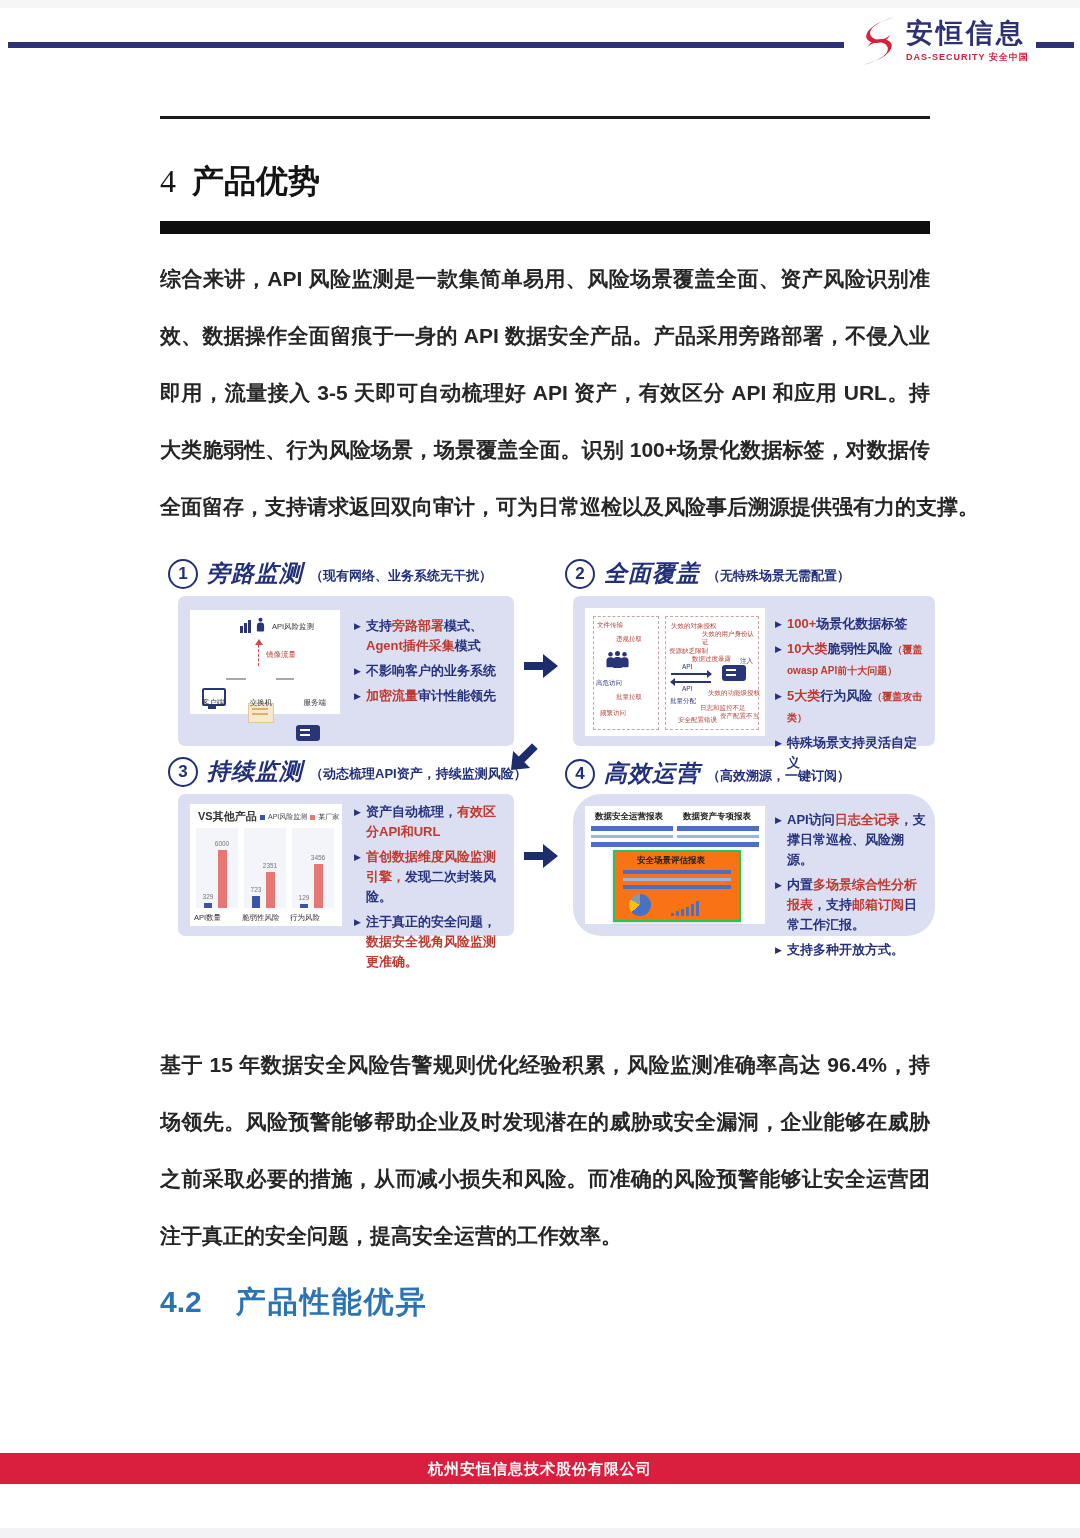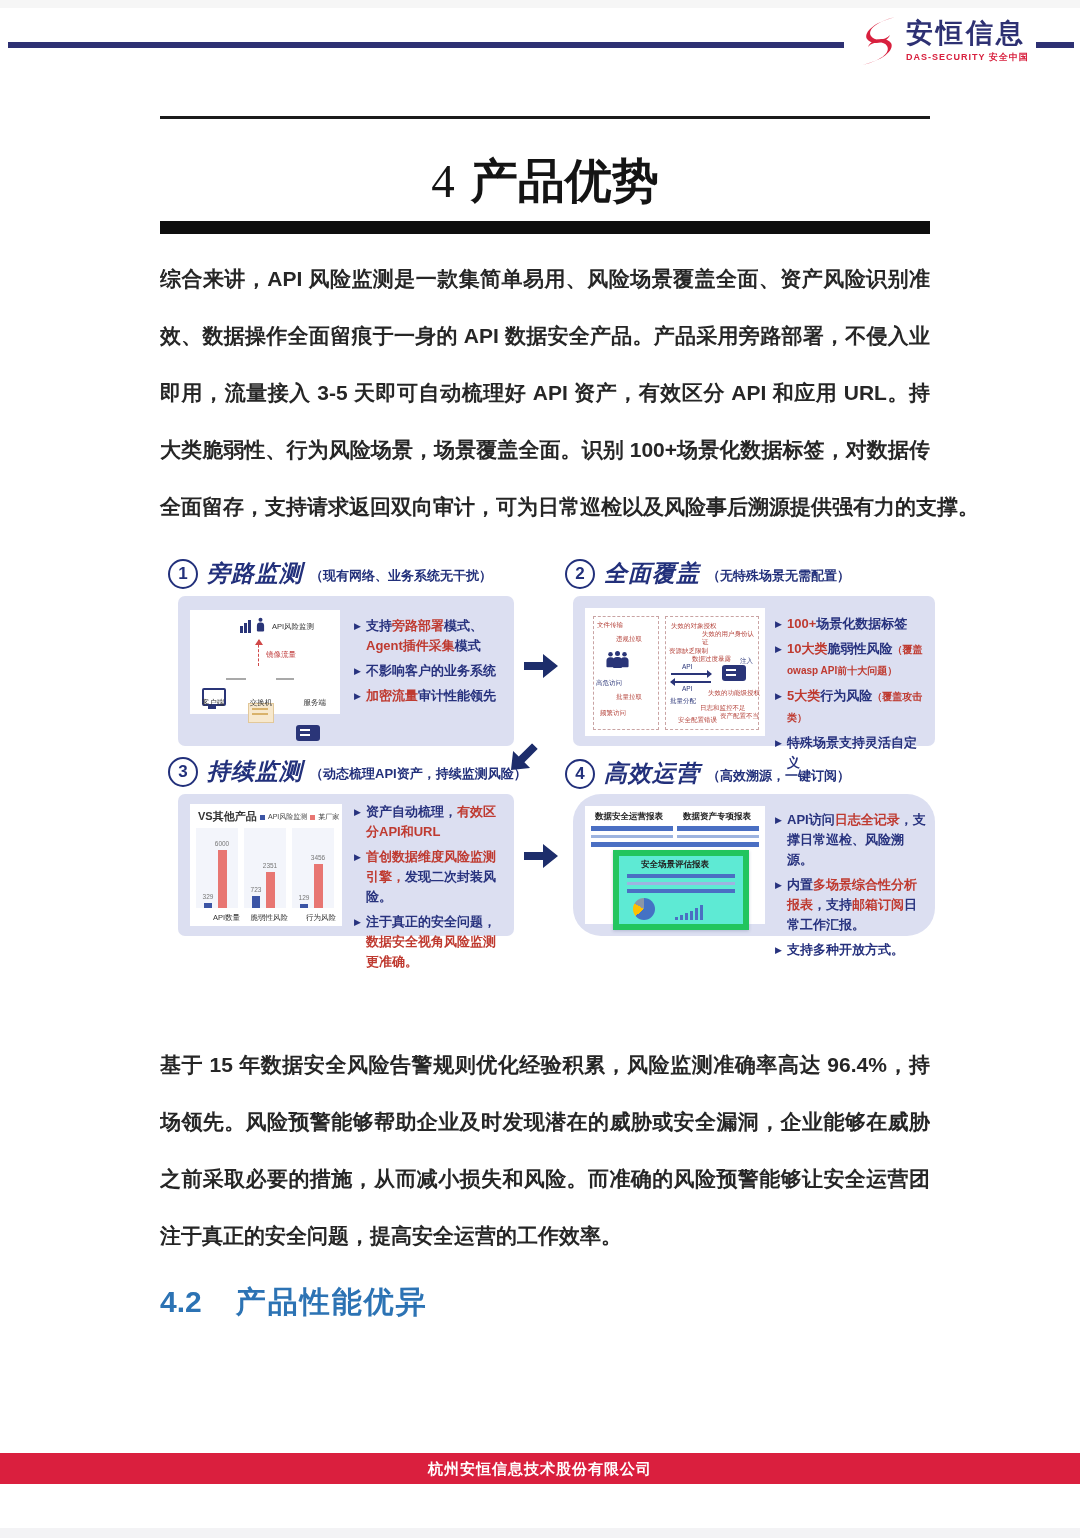--- a/index.html
+++ b/index.html
@@ -10,21 +10,21 @@
   .top-strip{left:0;top:0;width:1080px;height:8px;background:#f6f6f6;}
   .hdr-line{background:#2e3173;height:6px;top:42px;}
   .hdr-left{left:8px;width:836px;}
   .hdr-right{left:1036px;width:38px;}
   .logo{left:858px;top:16px;display:flex;align-items:flex-start;}
   .logo-txt{margin-left:6px;}
   .logo-name{font-size:27px;font-weight:700;color:#2e3173;letter-spacing:3px;line-height:34px;}
   .logo-sub{font-size:9px;font-weight:700;color:#d8203e;letter-spacing:1px;margin-top:1px;}
   
   .rule-thin{left:160px;top:116px;width:770px;height:3px;background:#1b1b1b;}
-  .chapter{left:160px;top:150px;width:770px;text-align:center;font-size:47px;font-weight:700;color:#141414;line-height:62px;}
+  .chapter{left:160px;top:150px;width:770px;text-align:left;font-size:32px;font-weight:700;color:#141414;line-height:62px;}
   .chapter .num{margin-right:16px;font-family:"Liberation Serif","DejaVu Serif",serif;font-weight:400;}
   .rule-thick{left:160px;top:221px;width:770px;height:13px;background:#0e0e0e;}
   
   .para{left:160px;width:770px;color:#262626;font-size:21px;font-weight:600;}
   .pline{height:57px;line-height:57px;white-space:nowrap;}
   .jl{white-space:normal;text-align:justify;text-align-last:justify;overflow:hidden;}
   
   .q-head{display:flex;align-items:center;color:#22307b;}
   .q-badge{width:26px;height:26px;border:2.5px solid #22307b;border-radius:50%;display:flex;align-items:center;justify-content:center;
            font-size:17px;font-weight:700;flex:0 0 auto;}
@@ -61,26 +61,26 @@
   .harrow{position:absolute;height:1.5px;background:#2a3578;}
   .harrow.r:after{content:"";position:absolute;right:-5px;top:-3px;border:4px solid transparent;border-left:5px solid #2a3578;}
   .harrow.l:before{content:"";position:absolute;left:-5px;top:-3px;border:4px solid transparent;border-right:5px solid #2a3578;}
   
   .cht-title{font-size:11px;font-weight:700;color:#333;}
   .lgd{display:flex;align-items:center;gap:3px;font-size:7px;color:#444;}
   .sw{width:5px;height:5px;display:inline-block;}
   .grp{position:absolute;width:42px;bottom:18px;top:24px;background:#f3f5fb;}
   .bar{position:absolute;bottom:0;}
   .vlab{position:absolute;font-size:6.5px;color:#777;transform:translateX(-50%);}
-  .xlab{position:absolute;bottom:3px;font-size:7.5px;color:#333;width:46px;text-align:right;}
+  .xlab{position:absolute;bottom:3px;font-size:7.5px;color:#333;width:46px;text-align:left;}
   
   .rep-t{position:absolute;font-size:8.5px;font-weight:700;color:#222;white-space:nowrap;}
   .bbar{position:absolute;background:#4a6fc3;}
   .bbar.lt{background:#9db4e0;}
-  .panel{position:absolute;background:#5eead4;border:6px solid #22c55e;box-shadow:0 1px 3px rgba(60,70,120,.25);}
+  .panel{position:absolute;background:#f97316;border:2px solid #22c55e;box-shadow:0 1px 3px rgba(60,70,120,.25);}
   .pie{position:absolute;width:22px;height:22px;border-radius:50%;
        background:conic-gradient(#4472c4 0 230deg,#ffc000 230deg 300deg,#8a97a8 300deg 360deg);}
   .mbars{position:absolute;display:flex;align-items:flex-end;gap:2px;height:18px;}
   .mbars i{display:block;width:3px;background:#4a6fc3;}
   
   .flow-arrow{width:34px;height:24px;}
   
   .sec-h{left:160px;color:#2c73b4;font-weight:700;font-size:30px;line-height:38px;display:flex;}
   .sec-h .sn{margin-right:34px;}
   .sec-h .st{letter-spacing:2px;}

